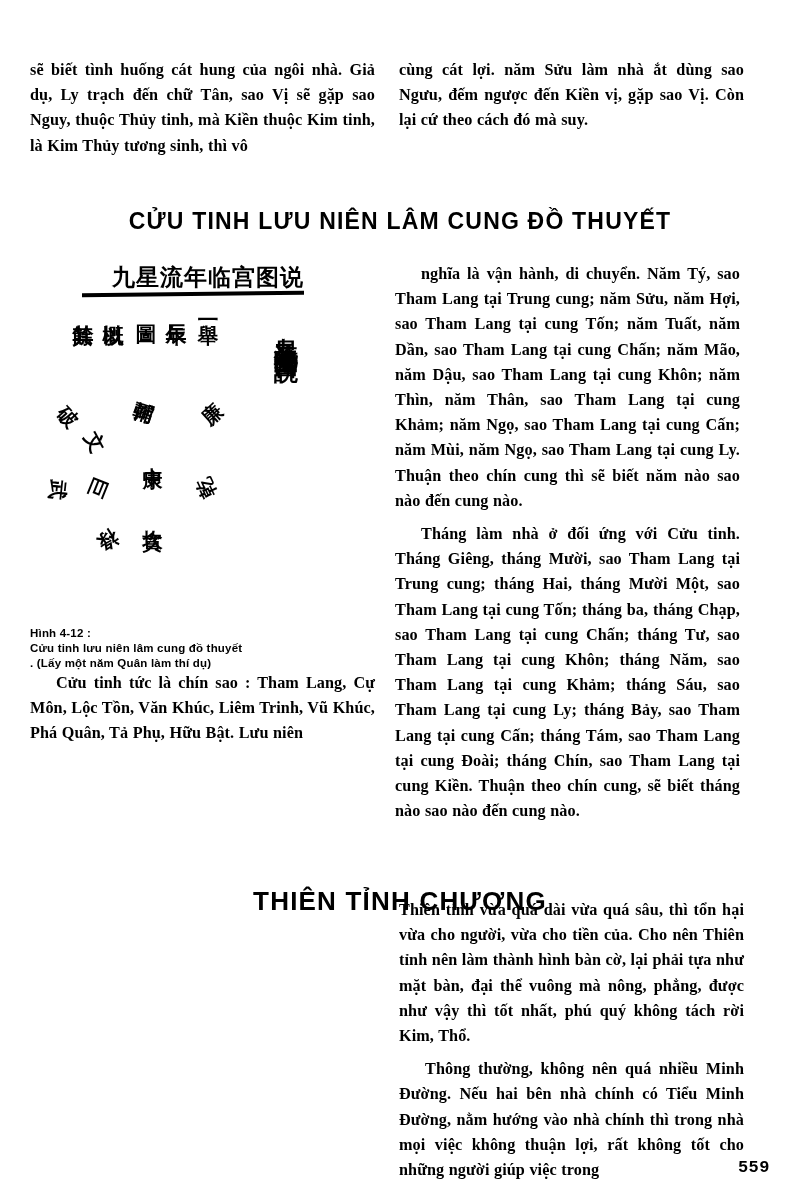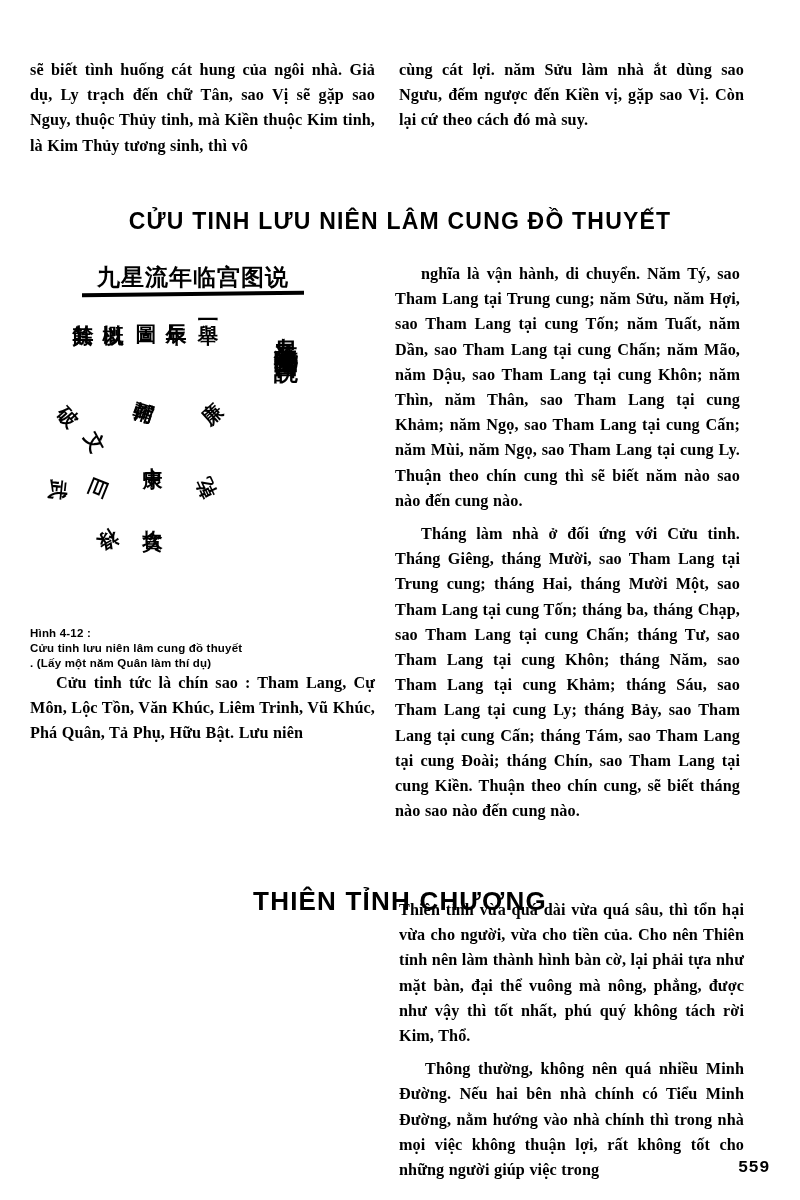--- a/index.html
+++ b/index.html
@@ -90,20 +90,21 @@
     width: 222px;
     text-align: center;
   }
   .fig-banner .cjk {
     font-family: "DejaVu Sans", "Liberation Sans", sans-serif;
     font-weight: bold;
     font-size: 23px;
     letter-spacing: 1px;
     line-height: 1;
     white-space: nowrap;
+    text-align: right;
   }
   .fig-banner .rule {
     margin-top: 3px;
     height: 4px;
     background: #000;
     width: 222px;
     transform: skewY(-0.6deg);
   }
 
   .cjk-cell {

